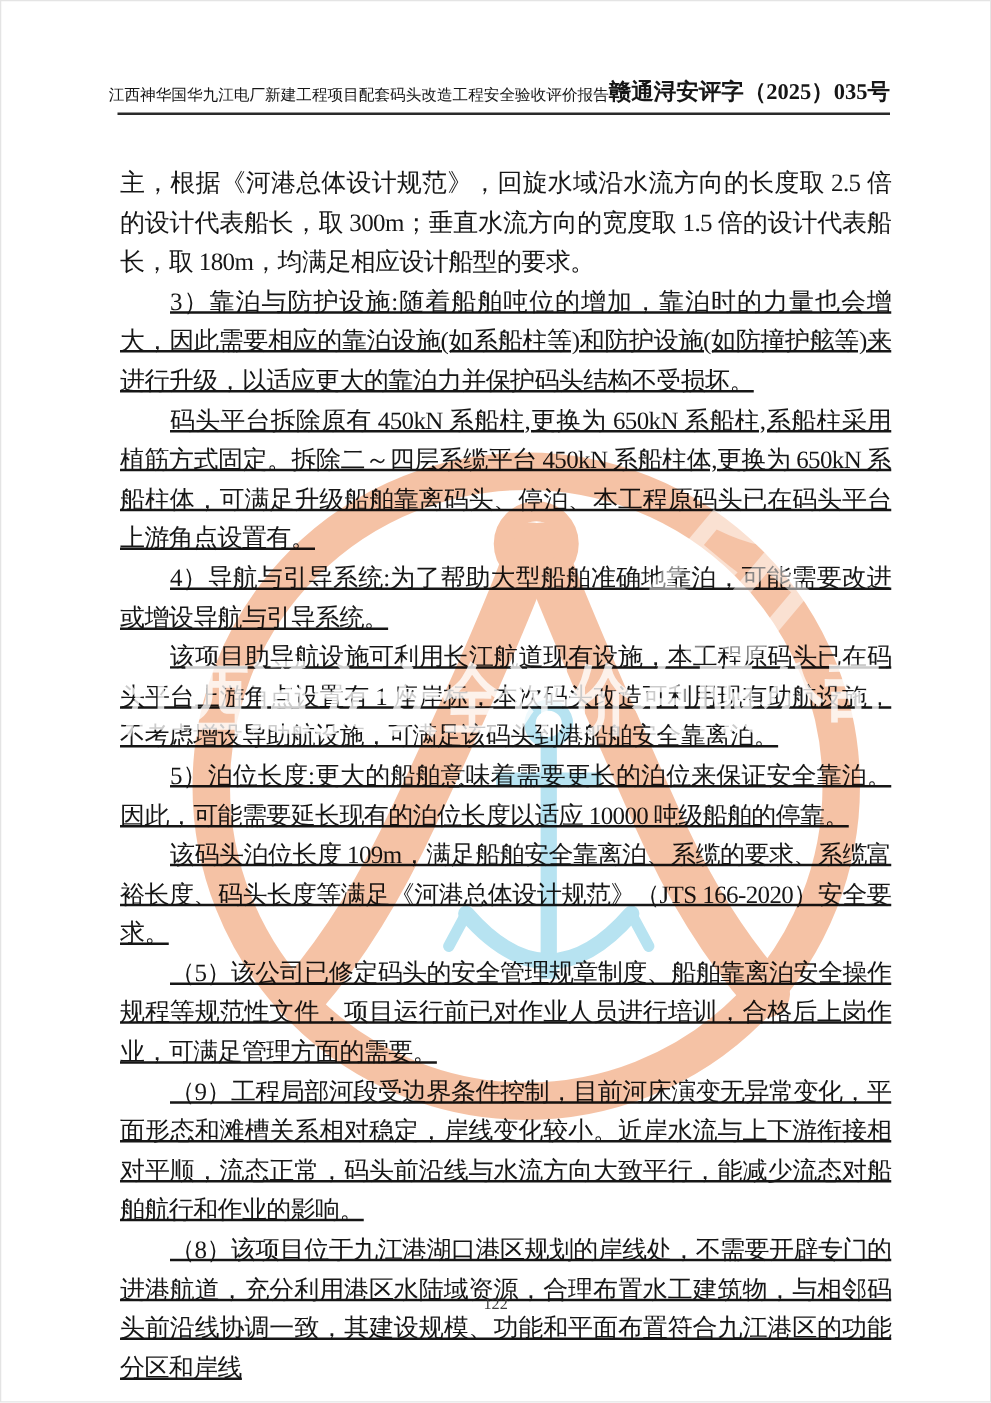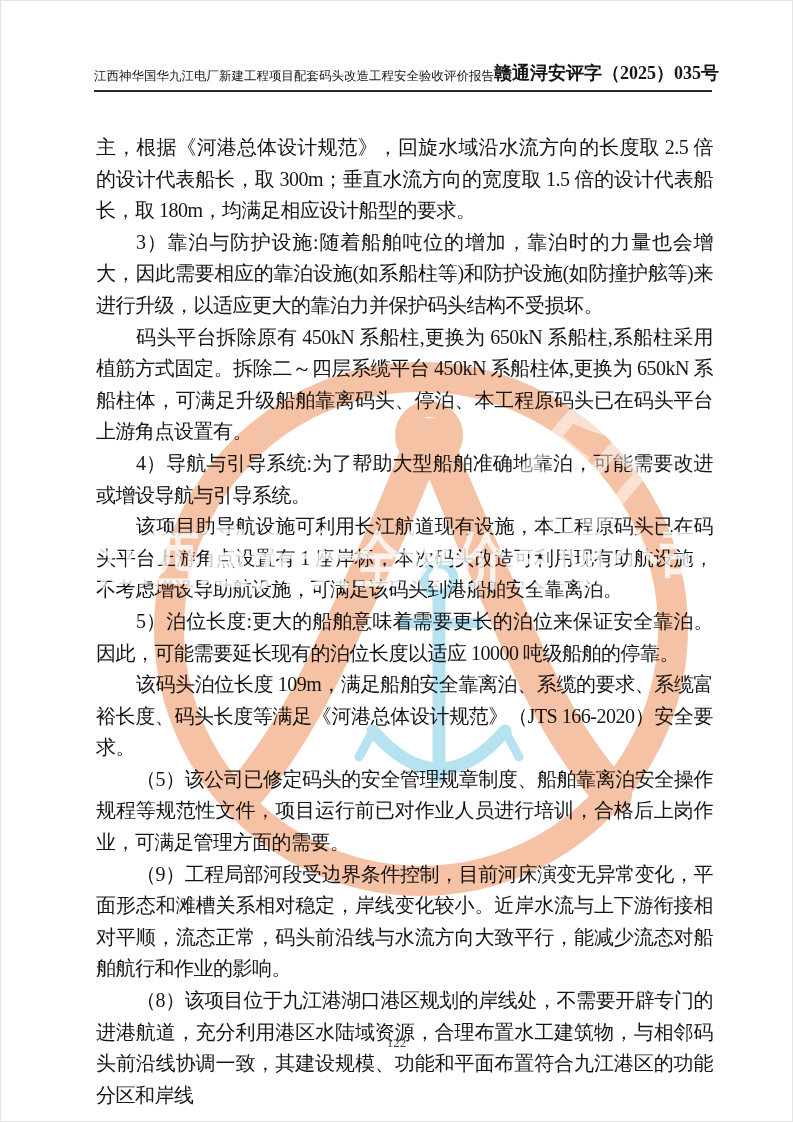--- a/index.html
+++ b/index.html
@@ -14,21 +14,21 @@
     overflow: hidden;
     font-family: "Liberation Serif", serif;
     color: #161616;
   }
   .header {
     position: absolute;
     left: 93px;
     top: 60px;
     width: 618px;
     display: flex;
-    justify-content: space-between;
+    justify-content: flex-end;
     align-items: flex-end;
     border-bottom: 2px solid #2a2a2a;
     padding-bottom: 5px;
     font-size: 12.5px;
     letter-spacing: 0;
     white-space: nowrap;
   }
   .header .doc-no { font-size: 18px; font-weight: bold; }
   .bodytext {
     position: absolute;
@@ -36,21 +36,21 @@
     top: 99px;
     width: 617px;
     font-size: 20px;
     line-height: 31.6px;
     letter-spacing: -0.5px;
     text-align: justify;
     z-index: 1;
     margin-top: 32px;
   }
   .bodytext p { margin: 0; }
-  .bodytext p.ind { text-indent: 2em; }
+  .bodytext p.ind { text-indent: 2em; text-decoration: underline; }
   .footer {
     position: absolute;
     left: 0;
     right: 0;
     top: 1034px;
     text-align: center;
     font-size: 13px;
     color: #404040;
     z-index: 1;
   }

